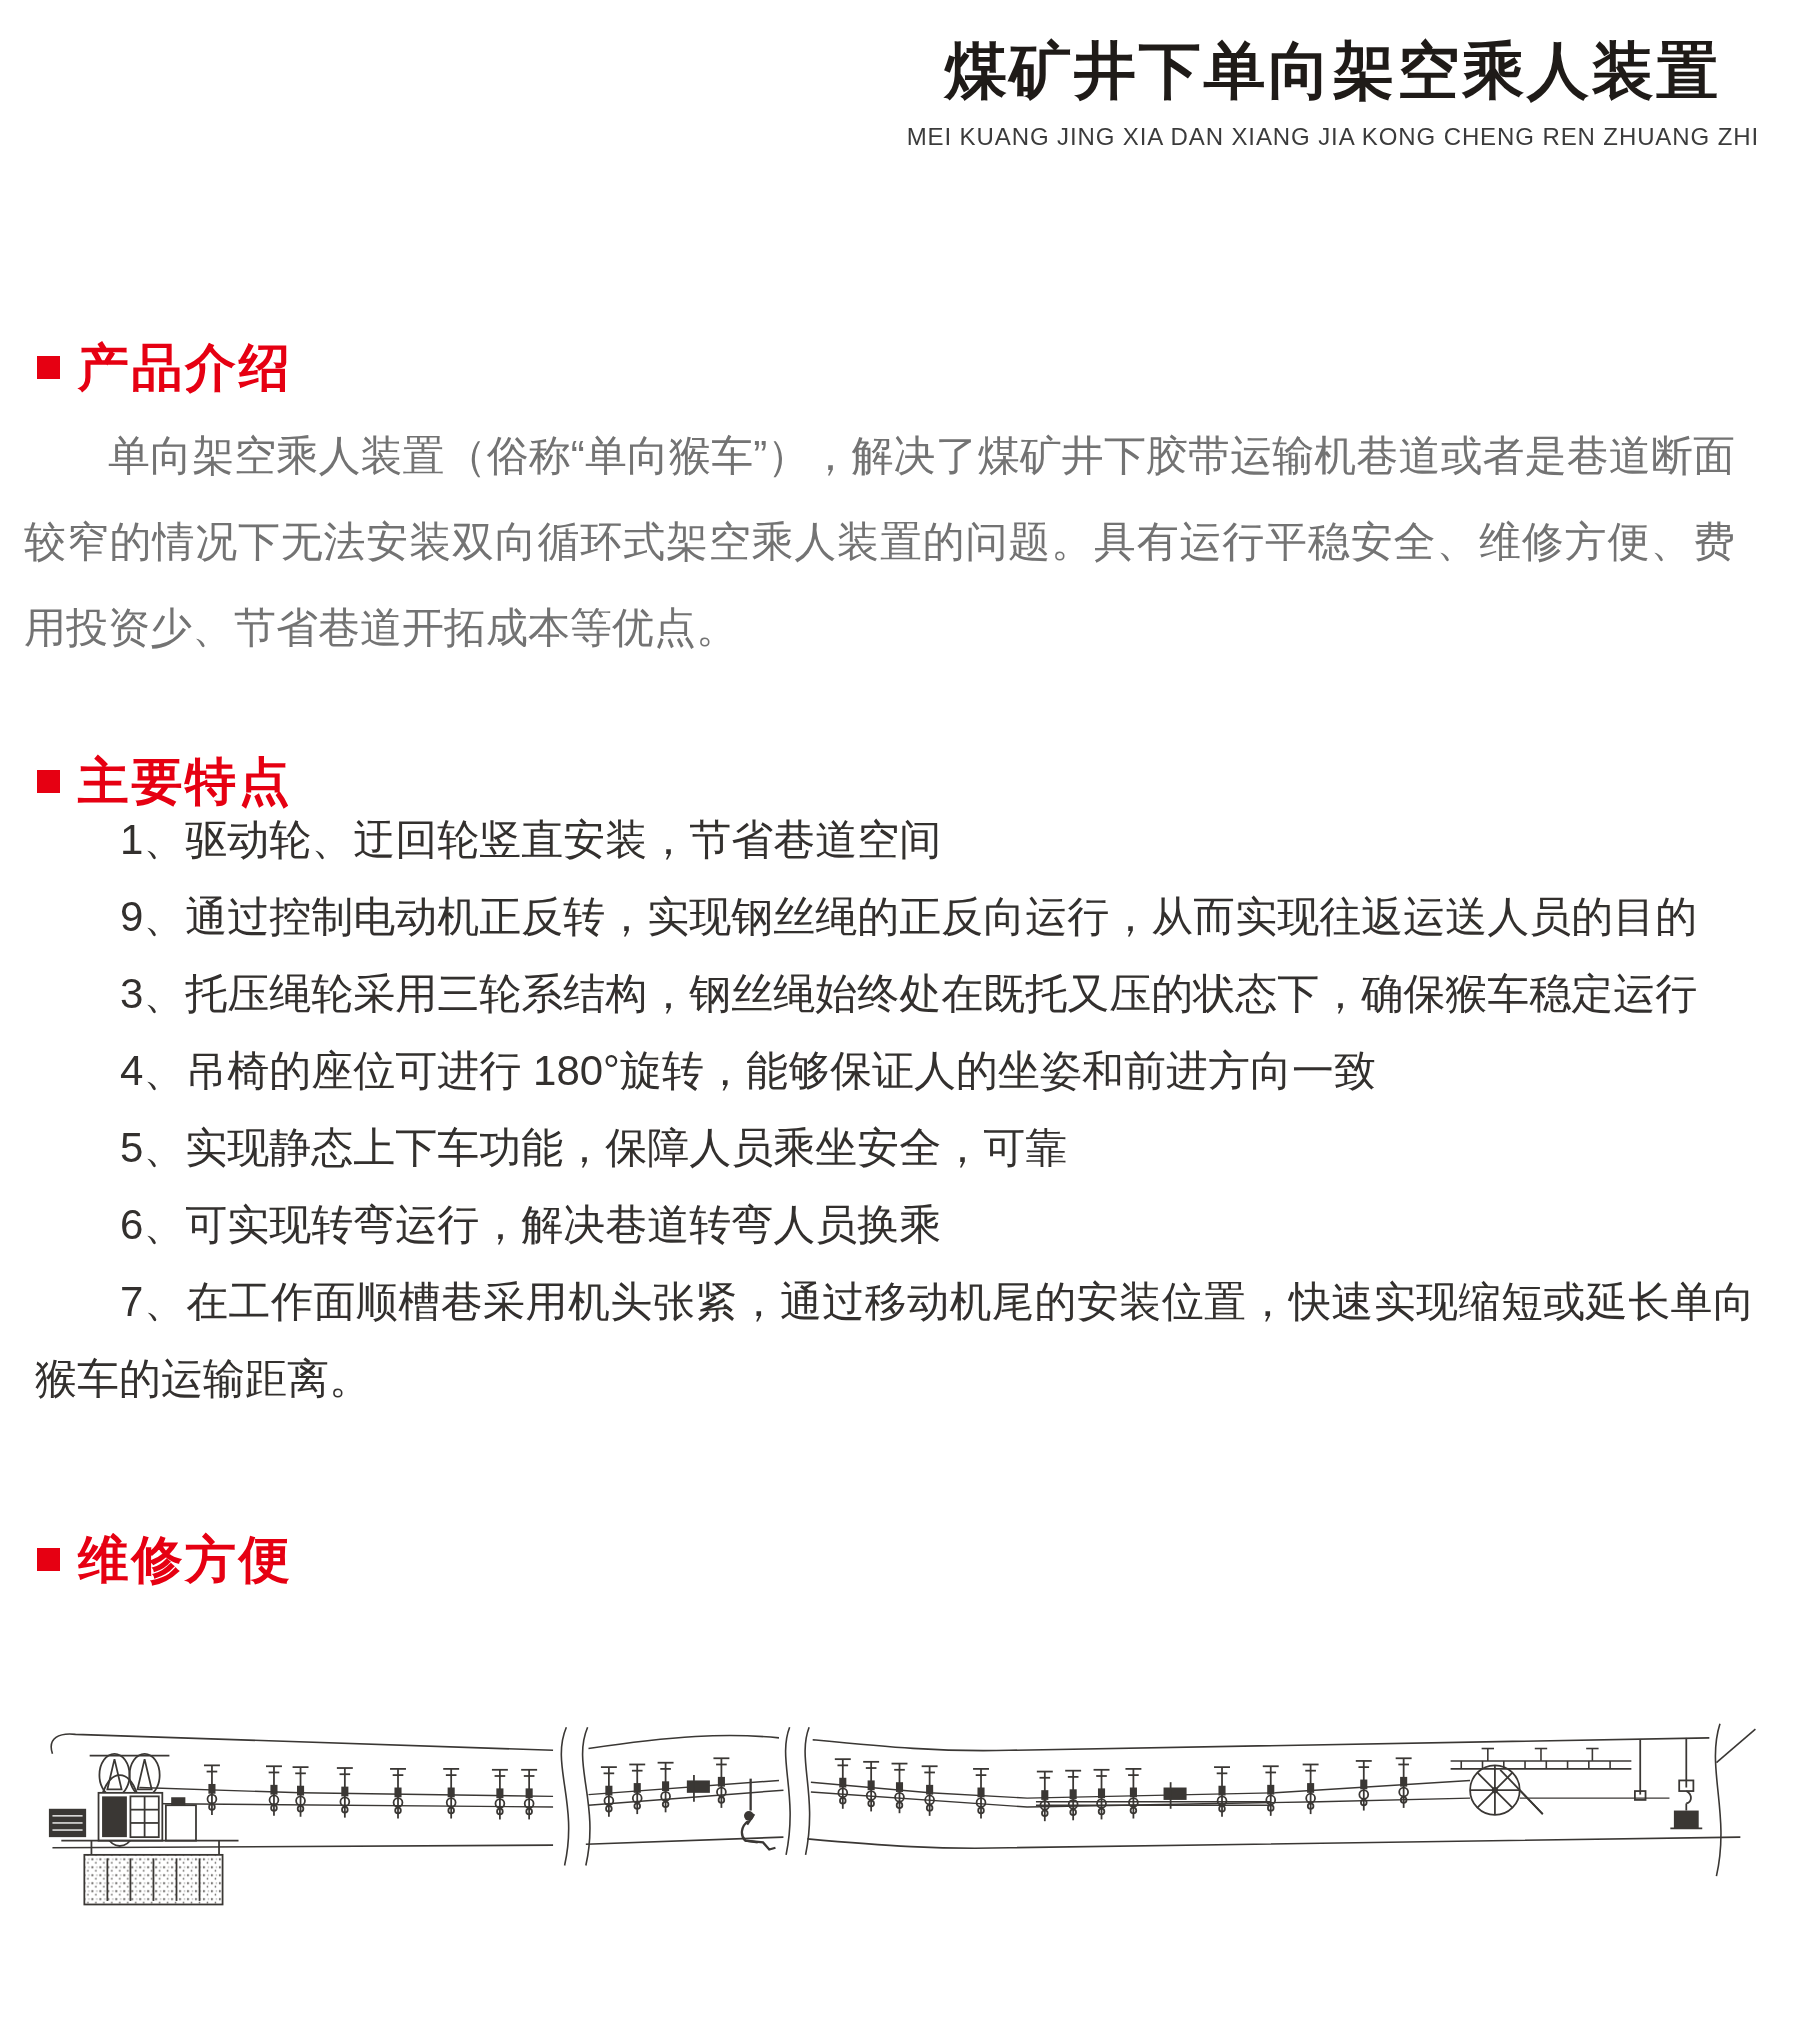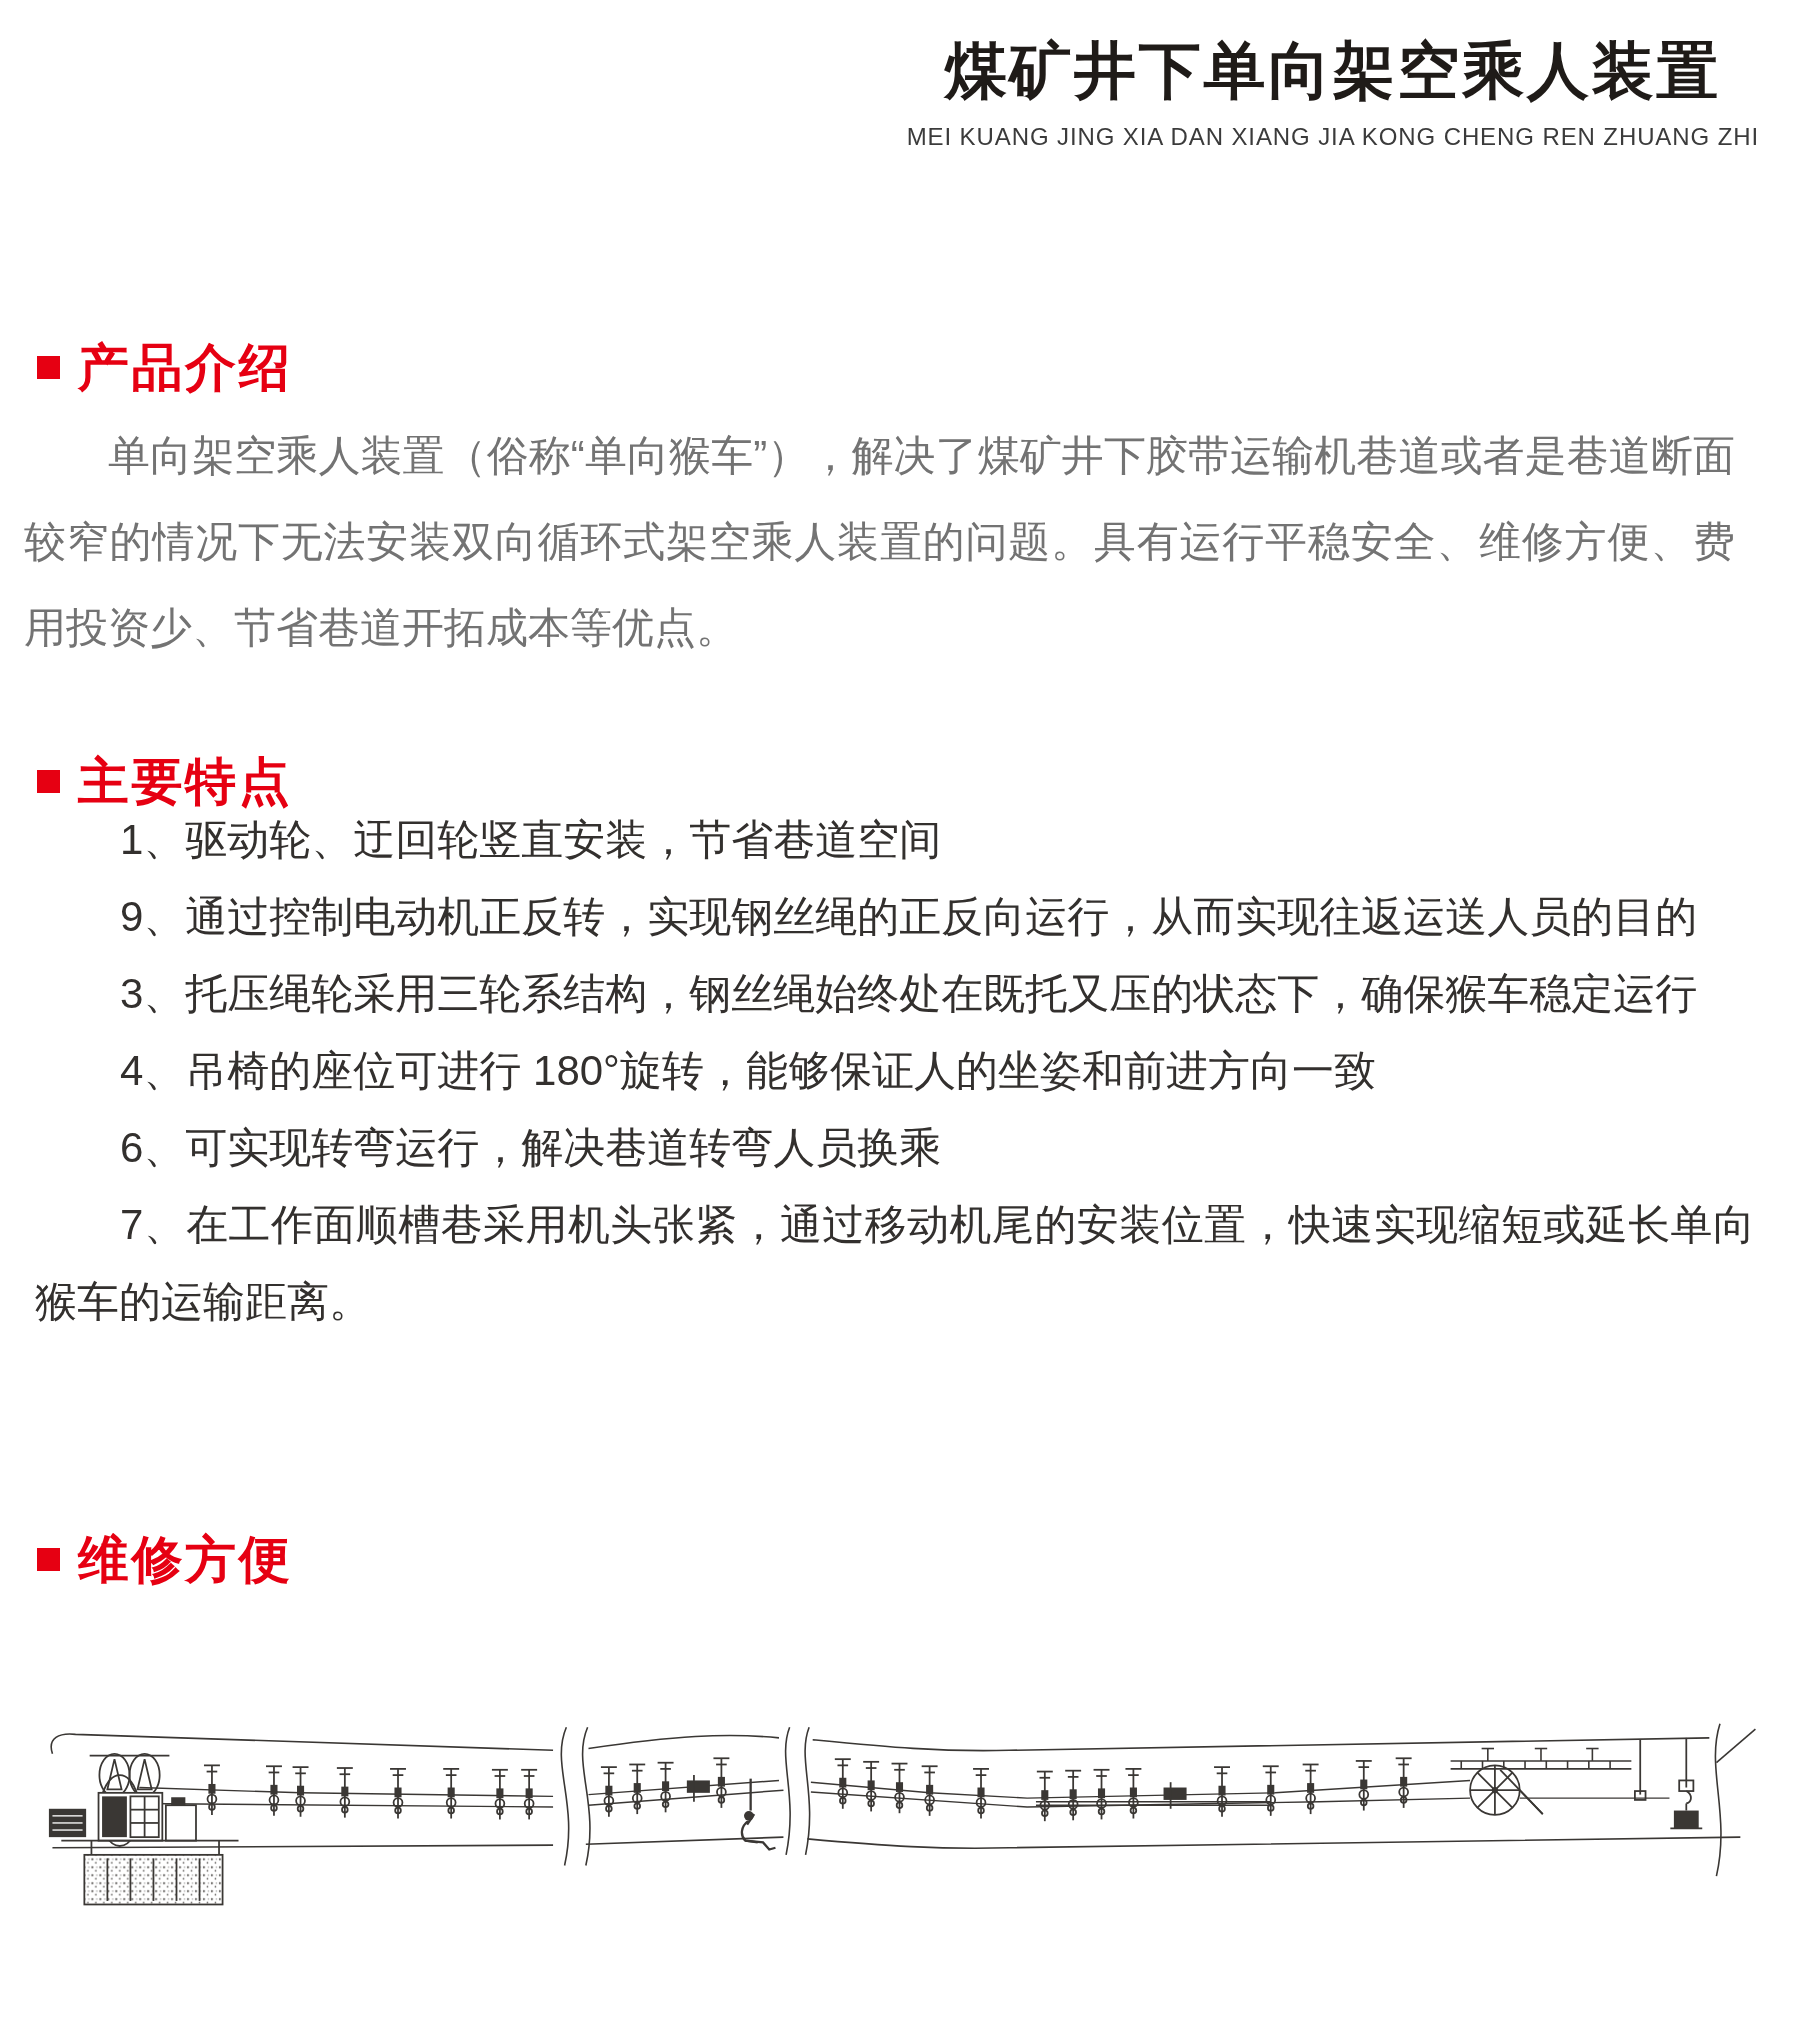--- a/index.html
+++ b/index.html
@@ -49,20 +49,21 @@
 
 <div class="sec-head" style="top:708px;margin-top:48px;">
   <span class="sq"></span>
   <h2>主要特点</h2>
 </div>
 <div class="features">
   <p class="feature-item">1、驱动轮、迂回轮竖直安装，节省巷道空间</p>
   <p class="feature-item">9、通过控制电动机正反转，实现钢丝绳的正反向运行，从而实现往返运送人员的目的</p>
   <p class="feature-item">3、托压绳轮采用三轮系结构，钢丝绳始终处在既托又压的状态下，确保猴车稳定运行</p>
   <p class="feature-item">4、吊椅的座位可进行 180°旋转，能够保证人的坐姿和前进方向一致</p>
+  <p class="feature-item">5、实现静态上下车功能，保障人员乘坐安全，可靠</p>
   <p class="feature-item">6、可实现转弯运行，解决巷道转弯人员换乘</p>
   <p class="feature-item">7、在工作面顺槽巷采用机头张紧，通过移动机尾的安装位置，快速实现缩短或延长单向猴车的运输距离。</p>
 </div>
 
 <div class="sec-head" style="top:1534px;">
   <span class="sq"></span>
   <h2>维修方便</h2>
 </div>
 
 <svg class="diagram" viewBox="0 0 1952 272" xmlns="http://www.w3.org/2000/svg">

